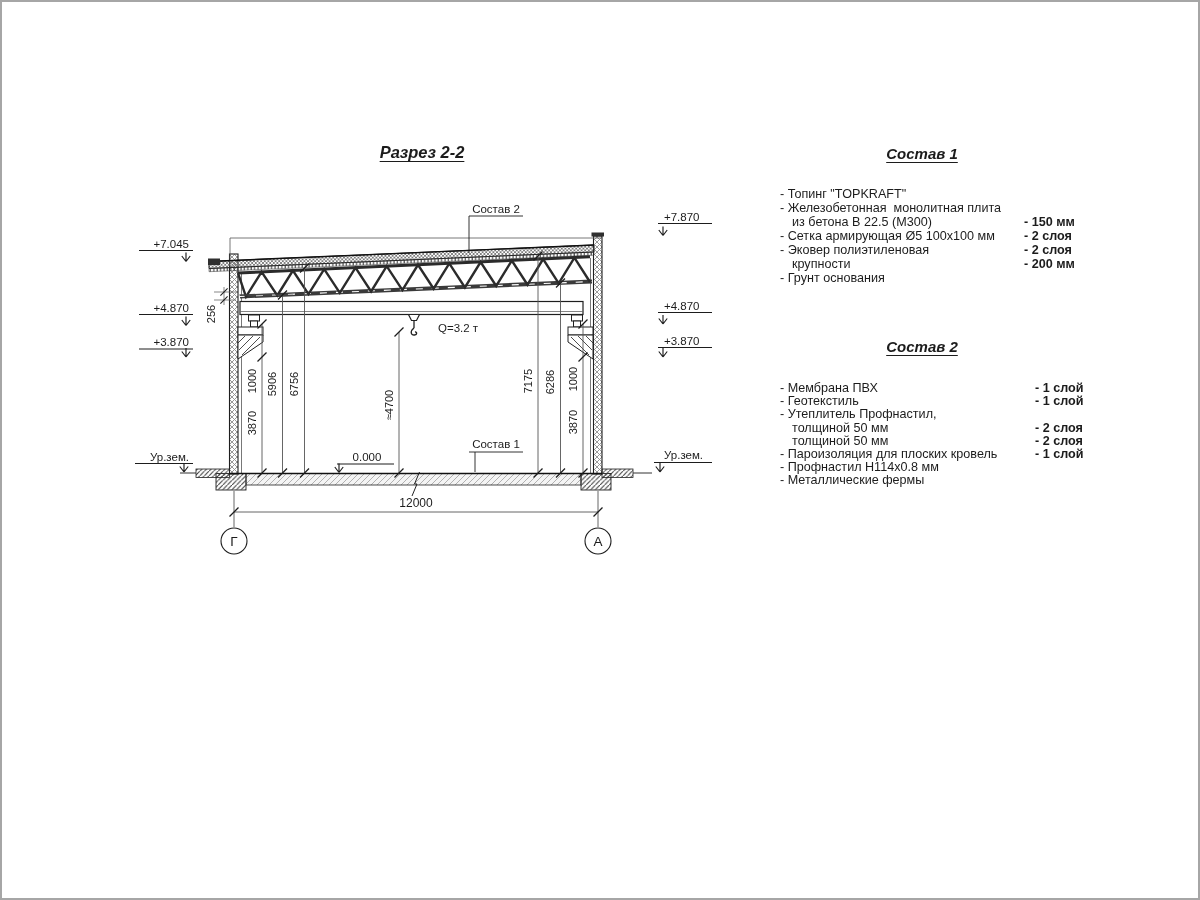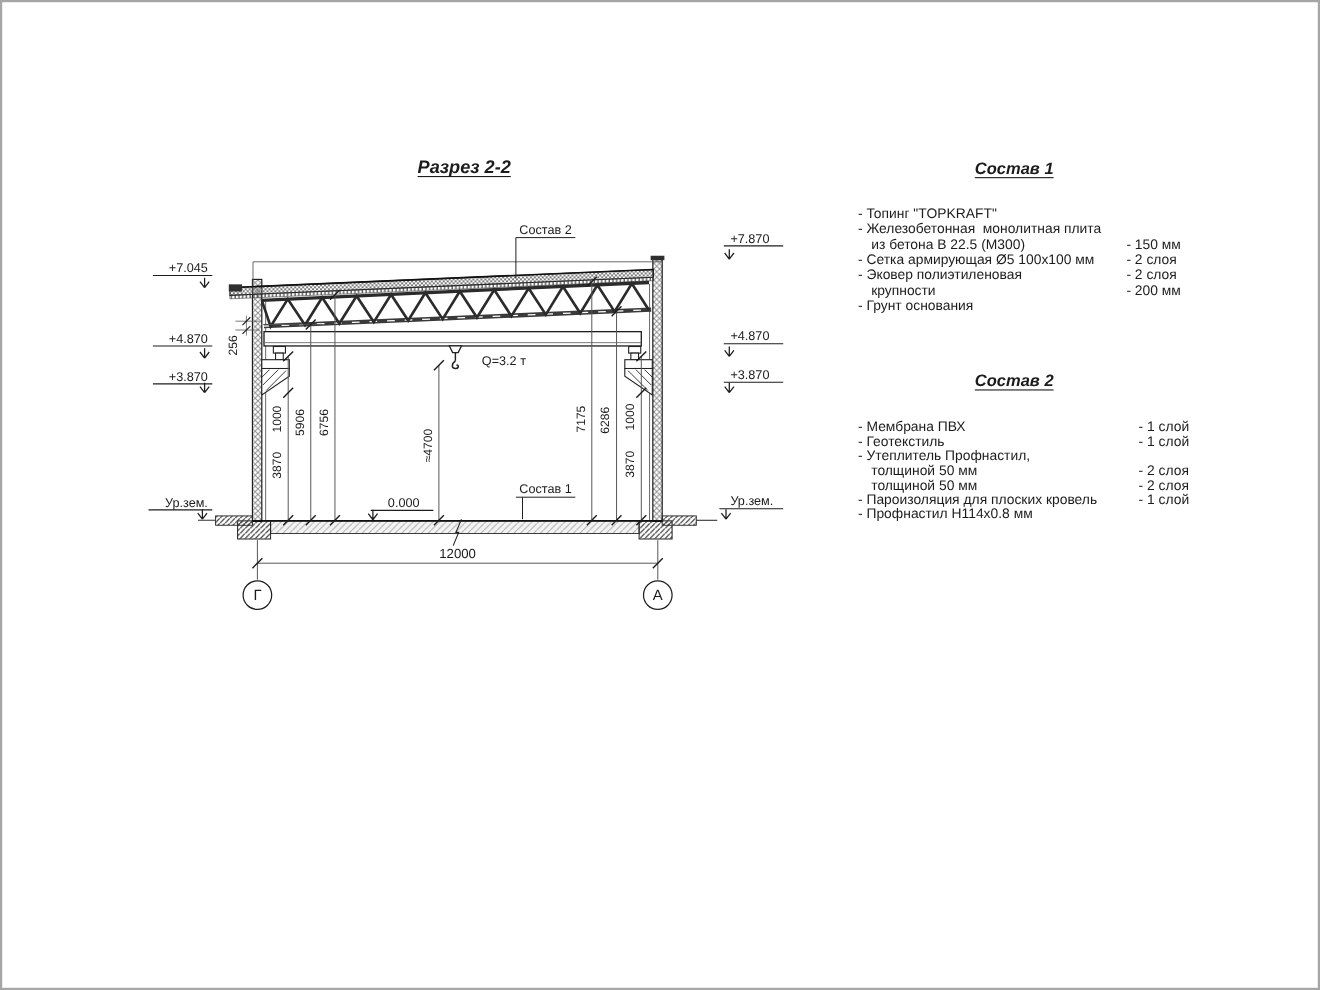--- a/index.html
+++ b/index.html
@@ -19,21 +19,21 @@
   .spec{position:absolute;left:778px;width:330px;}
   .spec.s1{top:185px;}
   .spec.s2{top:380px;}
   .row{display:flex;font-size:12.6px;}
   .s1 .row{line-height:14px;}
   .s2 .row{line-height:13.2px;}
   .name{white-space:pre;box-sizing:border-box;}
   .s1 .name{width:244px;}
   .s2 .name{width:255px;}
   .row.ind .name{padding-left:12px;}
-  .val{white-space:pre;}
+  .val{white-space:pre;font-weight:bold;}
 </style>
 </head>
 <body>
 
 <div class="sheet">
 
   <div class="dwg-title">Разрез 2-2</div>
   <div class="spec-h h1">Состав 1</div>
   <div class="spec-h h2">Состав 2</div>
 
@@ -310,15 +310,19 @@
         <div class="val">- 2 слоя</div>
       </div>
     <div class="row">
         <div class="name">- Пароизоляция для плоских кровель</div>
         <div class="val">- 1 слой</div>
       </div>
     <div class="row">
         <div class="name">- Профнастил Н114x0.8 мм</div>
         <div class="val"></div>
       </div>
+    <div class="row">
+        <div class="name">- Металлические фермы</div>
+        <div class="val"></div>
+      </div>
   </div>
 
 </div>
 
 </body></html>

